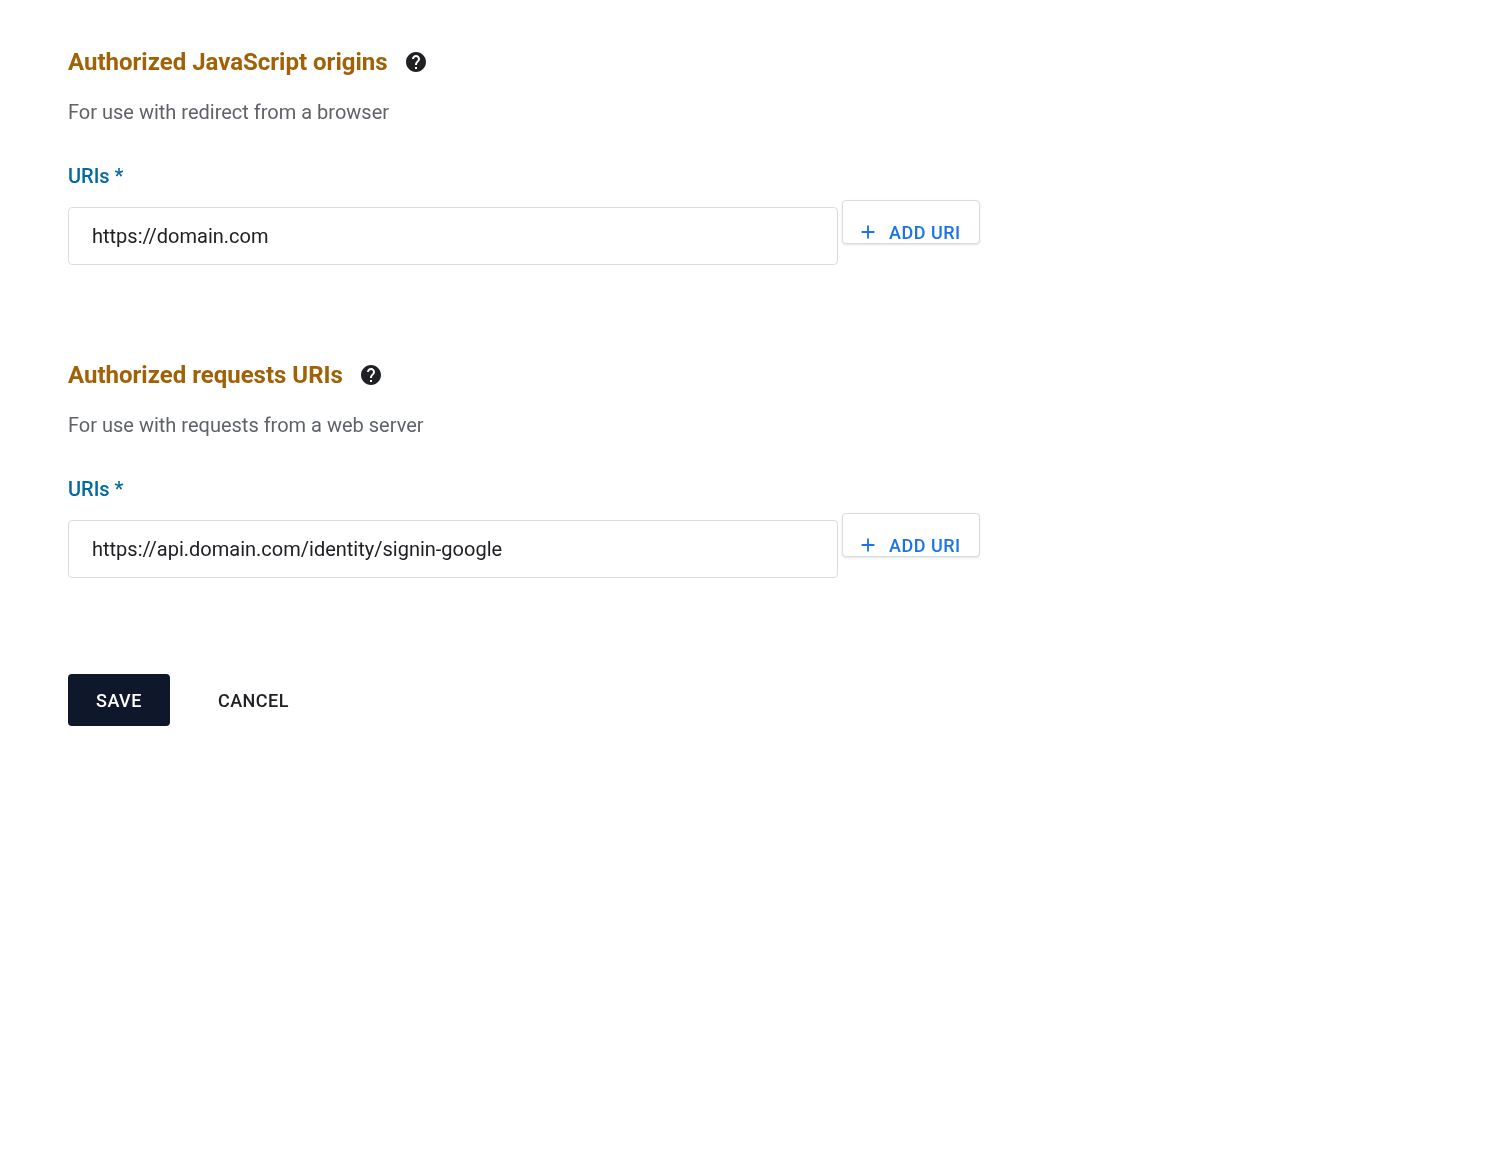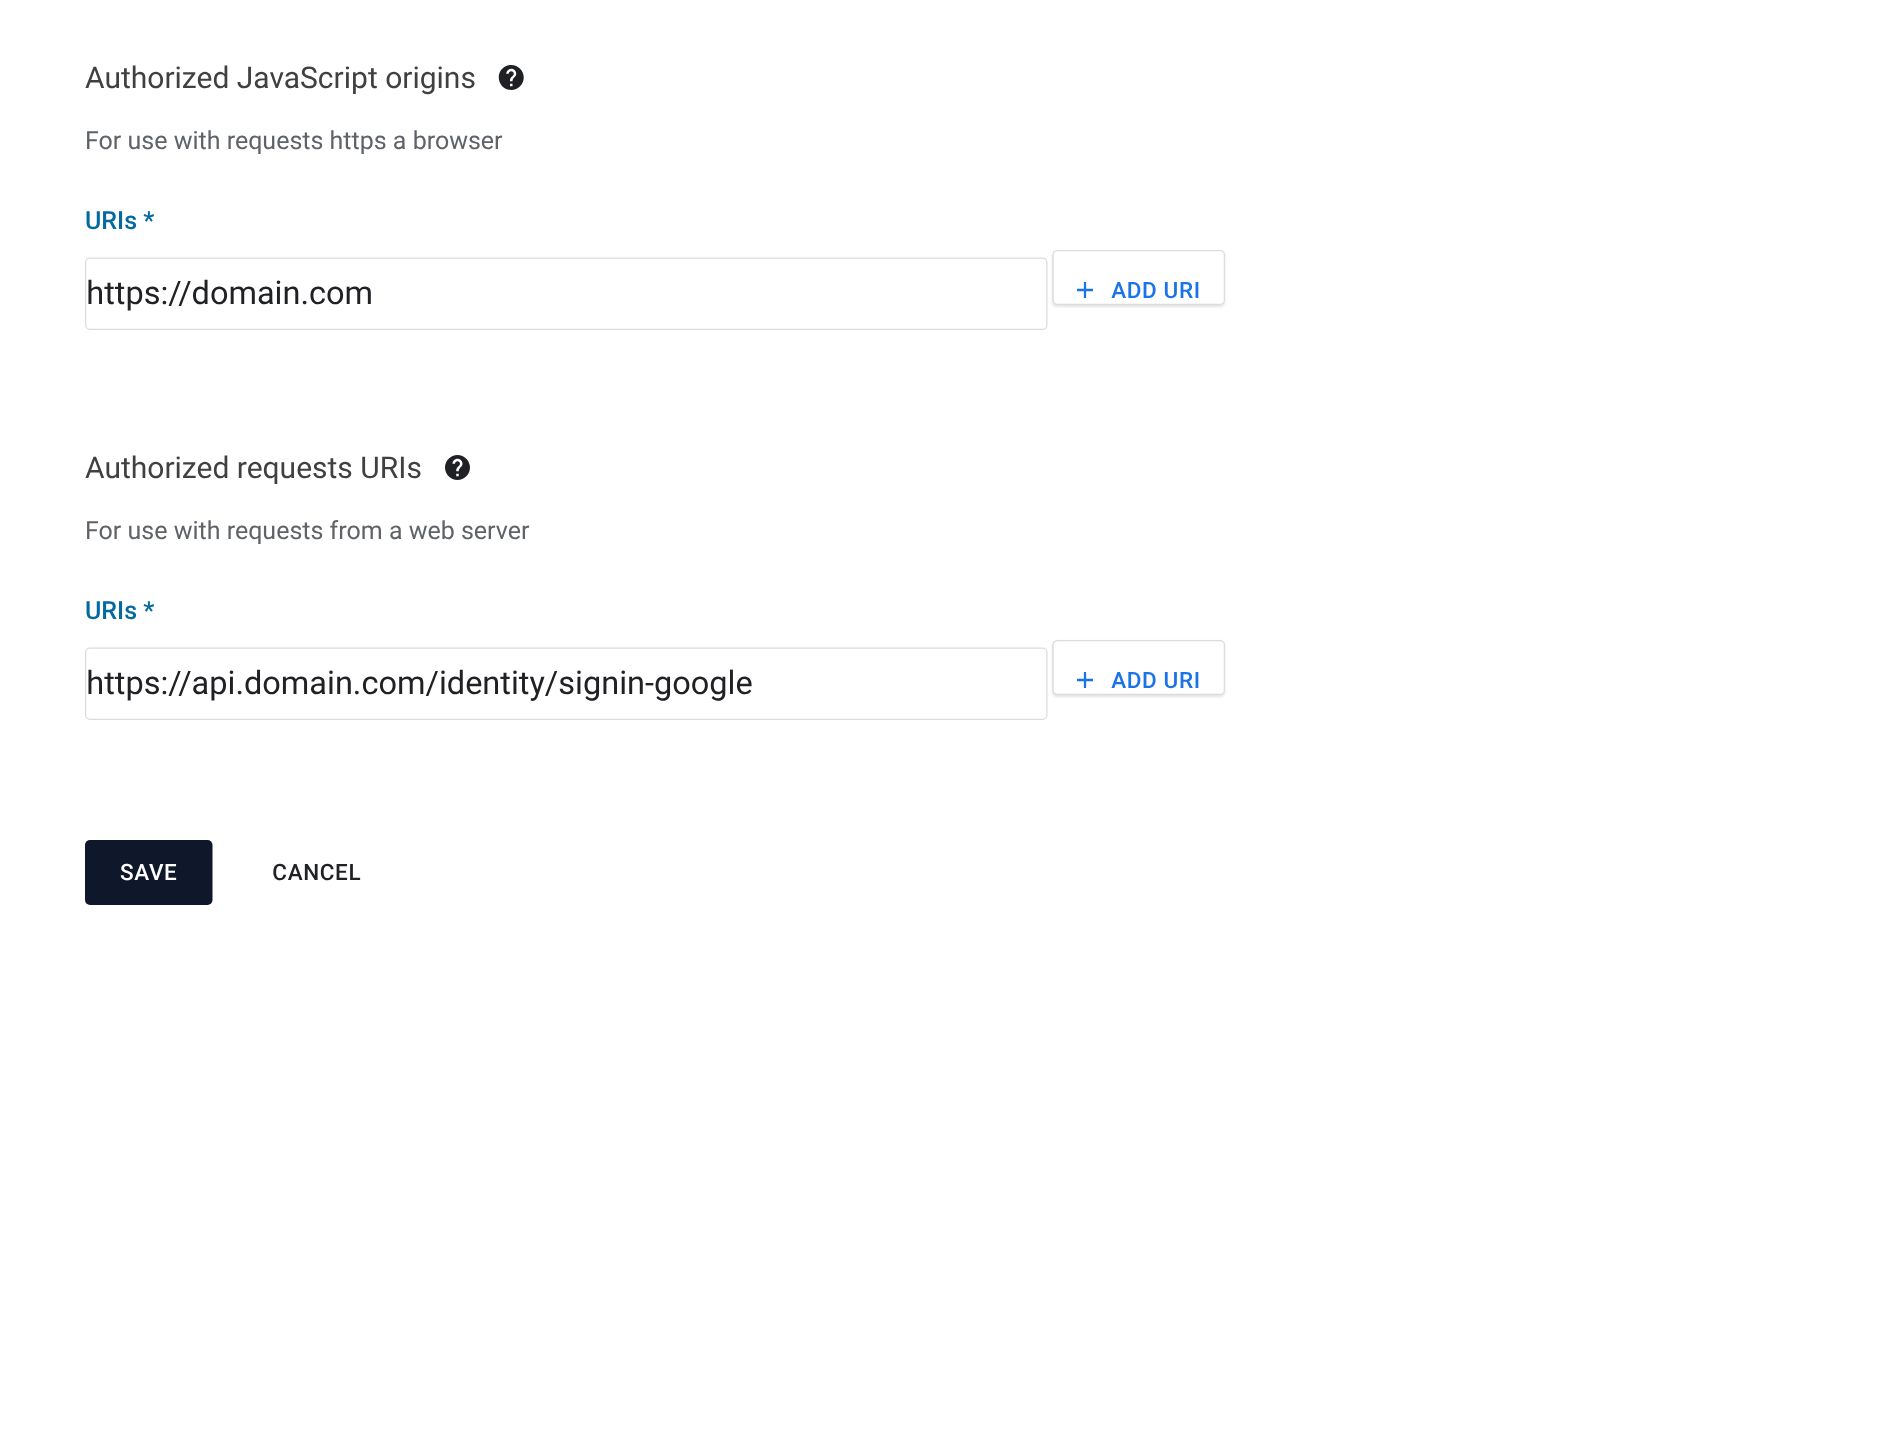--- a/index.html
+++ b/index.html
@@ -18,22 +18,22 @@
       margin-bottom: 72px;
     }
     .section-header {
       display: flex;
       align-items: center;
       gap: 16px;
       margin-bottom: 24px;
     }
     .section-title {
       font-size: 24px;
-      font-weight: 400;
-      color: #404040;
+      font-weight: 700;
+      color: #a16207;
       letter-spacing: 0;
     }
     .help-icon {
       width: 24px;
       height: 24px;
       display: inline-flex;
       align-items: center;
       justify-content: center;
     }
     .help-icon svg {
@@ -52,22 +52,22 @@
       font-weight: 500;
       color: #0369a1;
       margin-bottom: 12px;
       display: block;
     }
     .uri-input {
       width: 770px;
       height: 58px;
       border: 1px solid #dadce0;
       border-radius: 4px;
-      padding: 0 0;
-      font-size: 26px;
+      padding: 0 23px;
+      font-size: 20px;
       color: #202124;
       font-family: inherit;
       outline: none;
       margin-bottom: 24px;
     }
     .add-uri-button {
       display: inline-flex;
       align-items: flex-end;
       gap: 10px;
       height: 44px;
@@ -133,21 +133,21 @@
 
 <div class="section">
   <div class="section-header">
     <h2 class="section-title">Authorized JavaScript origins</h2>
     <span class="help-icon">
       <svg viewBox="0 0 24 24">
           <path d="M12 2C6.48 2 2 6.48 2 12s4.48 10 10 10 10-4.48 10-10S17.52 2 12 2zm1 17h-2v-2h2v2zm2.07-7.75l-.9.92C13.45 12.9 13 13.5 13 15h-2v-.5c0-1.1.45-2.1 1.17-2.83l1.24-1.26c.37-.36.59-.86.59-1.41 0-1.1-.9-2-2-2s-2 .9-2 2H8c0-2.21 1.79-4 4-4s4 1.79 4 4c0 .88-.36 1.68-.93 2.25z"></path>
         </svg>
     </span>
   </div>
-  <p class="section-subtitle">For use with requests https a browser</p>
+  <p class="section-subtitle">For use with redirect from a browser</p>
   <label class="field-label">URIs *</label>
   <input type="text" class="uri-input" value="https://domain.com" style="">
   <button class="add-uri-button">
     <span class="plus-icon">
       <svg viewBox="0 0 24 24">
           <path d="M19 13h-6v6h-2v-6H5v-2h6V5h2v6h6v2z"></path>
         </svg>
     </span>
     <span class="label">ADD URI</span>
   </button>

